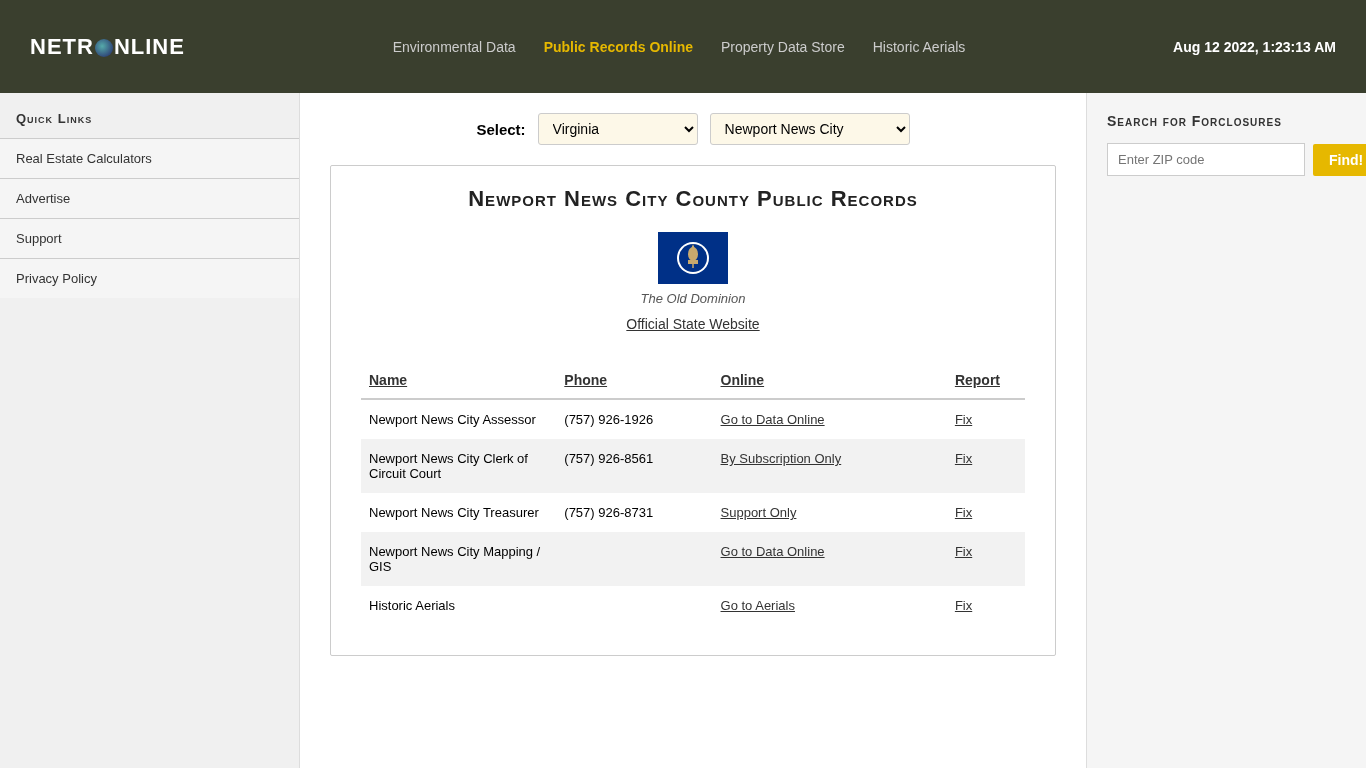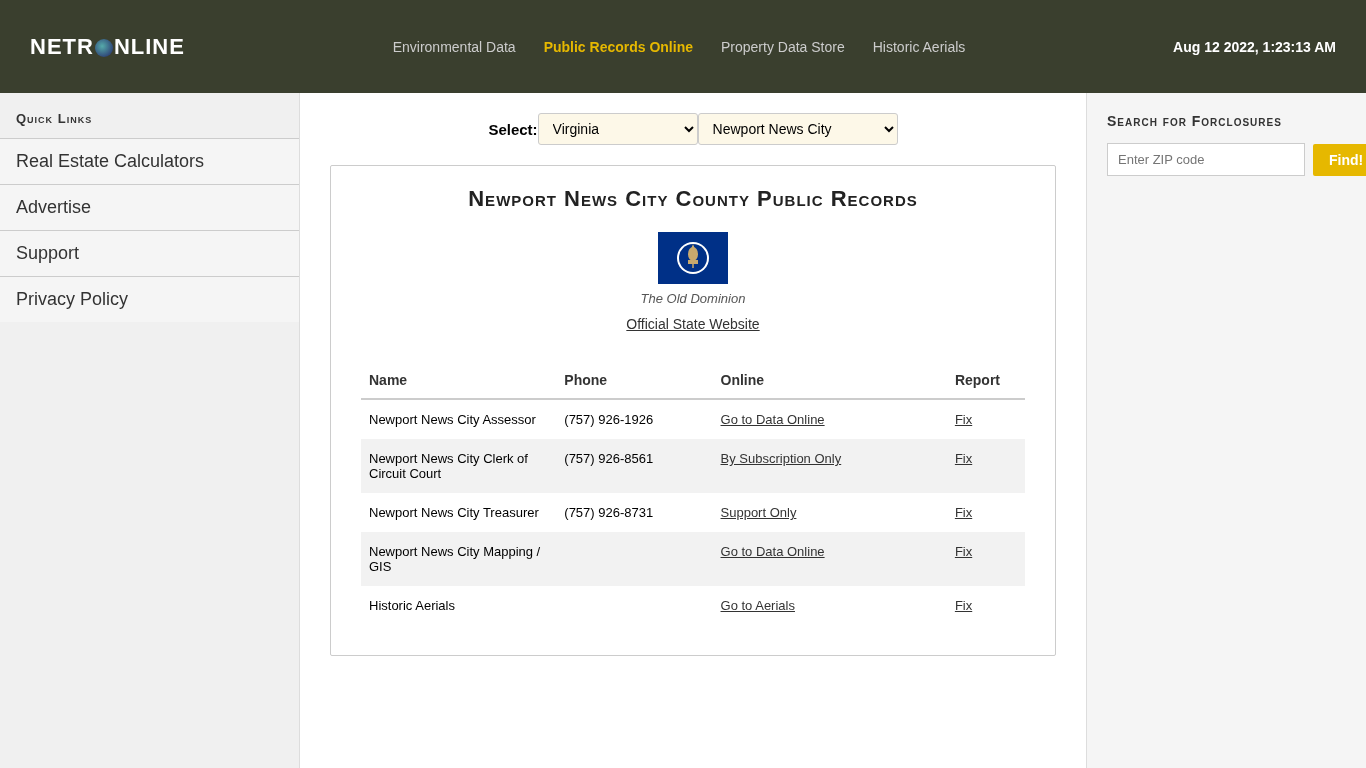--- a/index.html
+++ b/index.html
@@ -67,36 +67,37 @@
       font-size: 13px;
       font-variant: small-caps;
       font-weight: bold;
       color: #333;
       padding: 18px 16px 12px;
       letter-spacing: 1px;
     }
     .sidebar-item {
       border-top: 1px solid #ccc;
       padding: 12px 16px;
-      font-size: 18px;
+      font-size: 13px;
       color: #333;
       cursor: pointer;
       background: #f5f5f5;
     }
 
     
     #main {
       flex: 1;
       padding: 20px 30px;
     }
 
     
     #select-bar {
       display: flex;
       align-items: center;
+      gap: 12px;
       margin-bottom: 20px;
       justify-content: center;
     }
     #select-bar label {
       font-size: 15px;
       font-weight: bold;
     }
     .state-select, .county-select {
       padding: 6px 10px;
       font-size: 14px;
@@ -162,20 +163,21 @@
     }
     #records-table thead tr {
       border-bottom: 2px solid #ccc;
     }
     #records-table th {
       text-align: left;
       padding: 10px 8px;
       font-size: 14px;
       font-weight: bold;
       color: #333;
+      text-decoration: underline;
     }
     #records-table td {
       padding: 12px 8px;
       font-size: 13px;
       vertical-align: top;
     }
     #records-table tbody tr:nth-child(even) {
       background: #f2f2f2;
     }
     #records-table tbody tr:nth-child(odd) {

